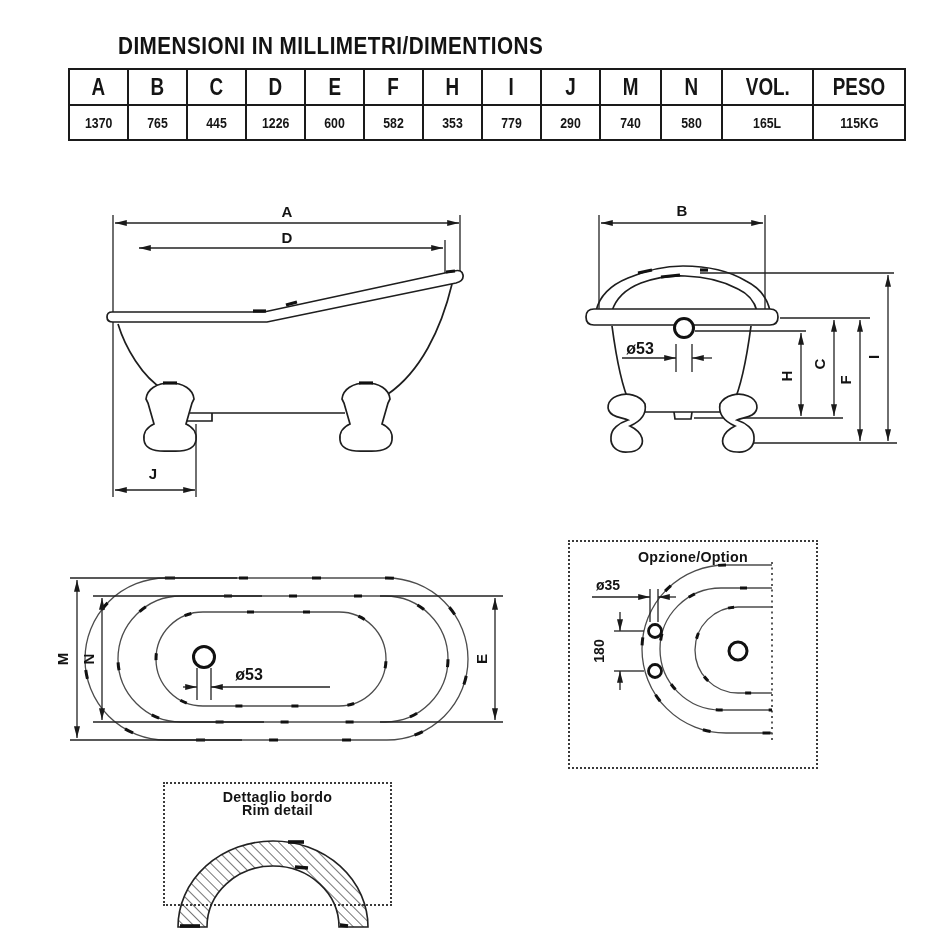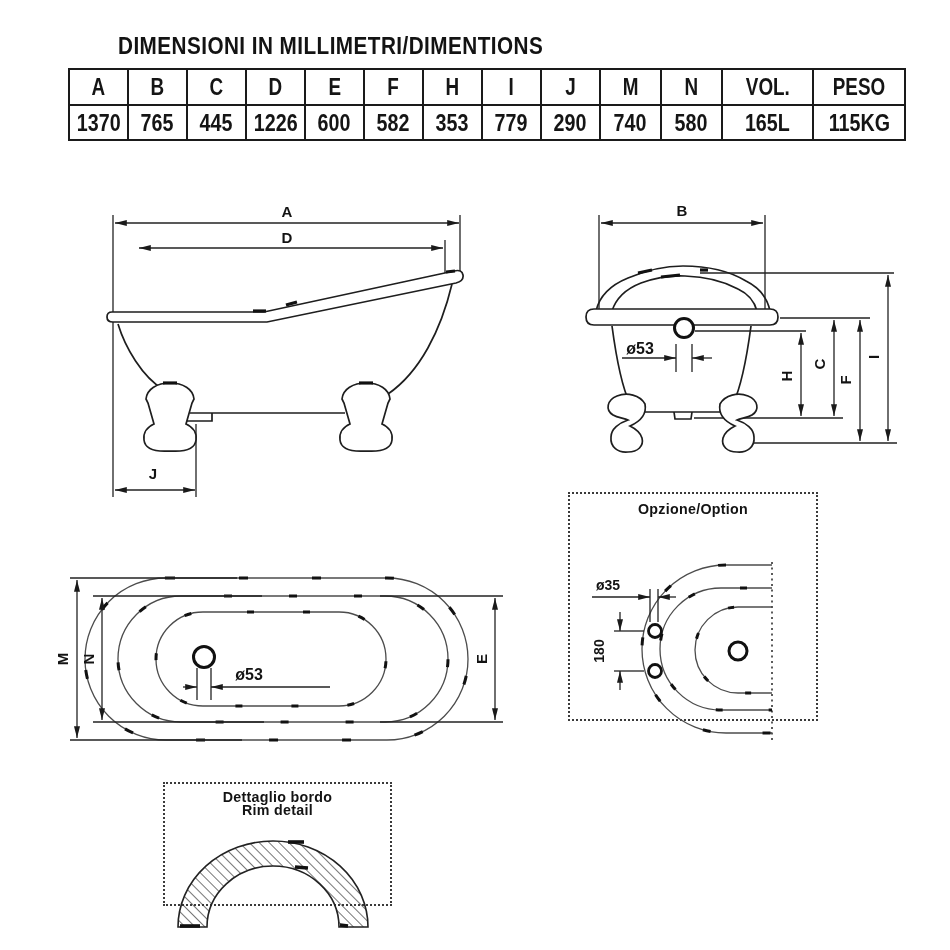--- a/index.html
+++ b/index.html
@@ -13,21 +13,21 @@
     left:118px;top:33px;font-size:23px;font-weight:bold;letter-spacing:.5px;
     transform:scaleX(.9);transform-origin:left center;white-space:nowrap;color:#131313;
   }
   
   #dim-table{left:68px;top:68px;border-collapse:collapse;table-layout:fixed;}
   #dim-table td,#dim-table th{
     border:2px solid #1a1a1a;text-align:center;vertical-align:middle;
     padding:0;overflow:hidden;white-space:nowrap;
   }
   #dim-table th{height:34px;font-size:23px;font-weight:bold;}
-  #dim-table td{height:33px;font-size:24px;font-weight:bold;}
+  #dim-table td{height:33px;font-size:15px;font-weight:bold;}
   .cnd{display:inline-block;transform:scaleX(.82);transform-origin:center;letter-spacing:0px;}
   
   .dotbox{border:2px dotted #3a3a3a;background:transparent;}
   .boxtitle{
     position:absolute;left:0;right:0;text-align:center;font-size:15px;font-weight:bold;
     letter-spacing:.3px;color:#131313;line-height:13px;
     transform:scaleX(.95);
   }
   svg{position:absolute;overflow:visible;}
   svg text{
@@ -231,21 +231,21 @@
   </g>
 
   <circle cx="204" cy="657" r="10.5" fill="#fff" stroke="#111" stroke-width="3"></circle>
 
   <text class="dimtxt" transform="rotate(-90 68 659)" x="68" y="659" text-anchor="middle">M</text>
   <text class="dimtxt" transform="rotate(-90 94 659)" x="94" y="659" text-anchor="middle">N</text>
   <text class="dimtxt" transform="rotate(-90 487 659)" x="487" y="659" text-anchor="middle">E</text>
   <text class="diatxt" x="249" y="680" text-anchor="middle">ø53</text>
 </svg>
 
-<div class="abs dotbox" style="left:568px;top:492px;width:246px;height:225px">
+<div class="abs dotbox" style="left:568px;top:540px;width:246px;height:225px">
   <div class="boxtitle" style="top:8px">Opzione/Option</div>
 </div>
 <svg class="abs" style="left:568px;top:518px" width="250" height="229" viewBox="568 518 250 229">
 
   <line x1="772" y1="562" x2="772" y2="742" stroke="#333" stroke-width="1.6" stroke-dasharray="2 3.5"></line>
 
   <g fill="none">
     <path d="M772,565 L726,565 A84,84 0 0 0 726,733 L772,733" stroke="#4c4c4c" stroke-width="1.3"></path>
     <path d="M772,565 L726,565 A84,84 0 0 0 726,733 L772,733" stroke="#111" stroke-width="3" stroke-dasharray="8 52" stroke-dashoffset="14"></path>
     <path d="M772,588 L721,588 A61,61 0 0 0 721,710 L772,710" stroke="#4c4c4c" stroke-width="1.3"></path>

